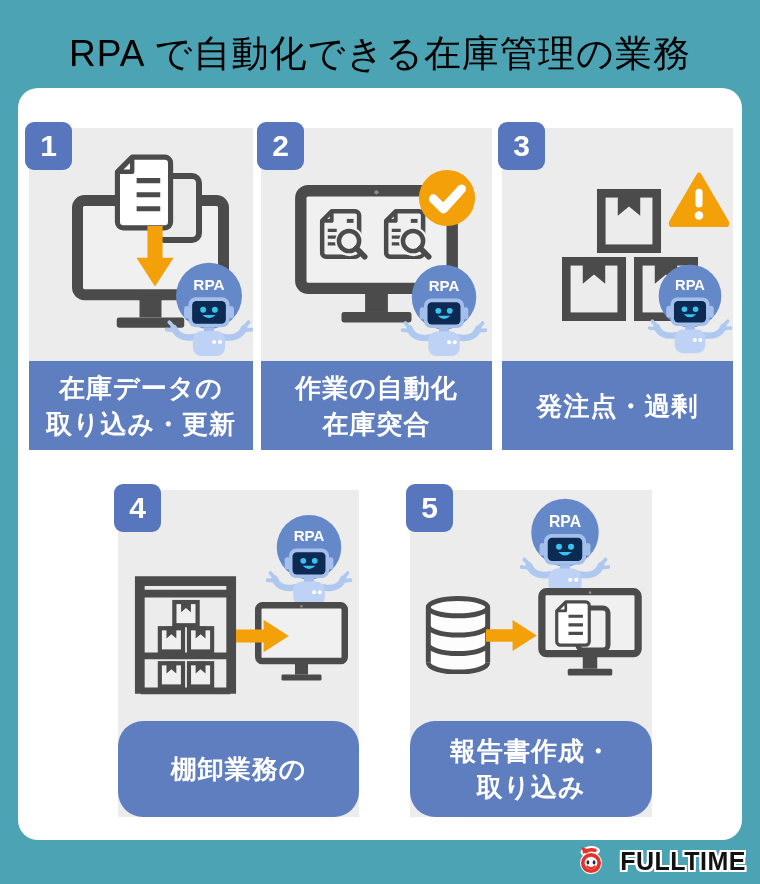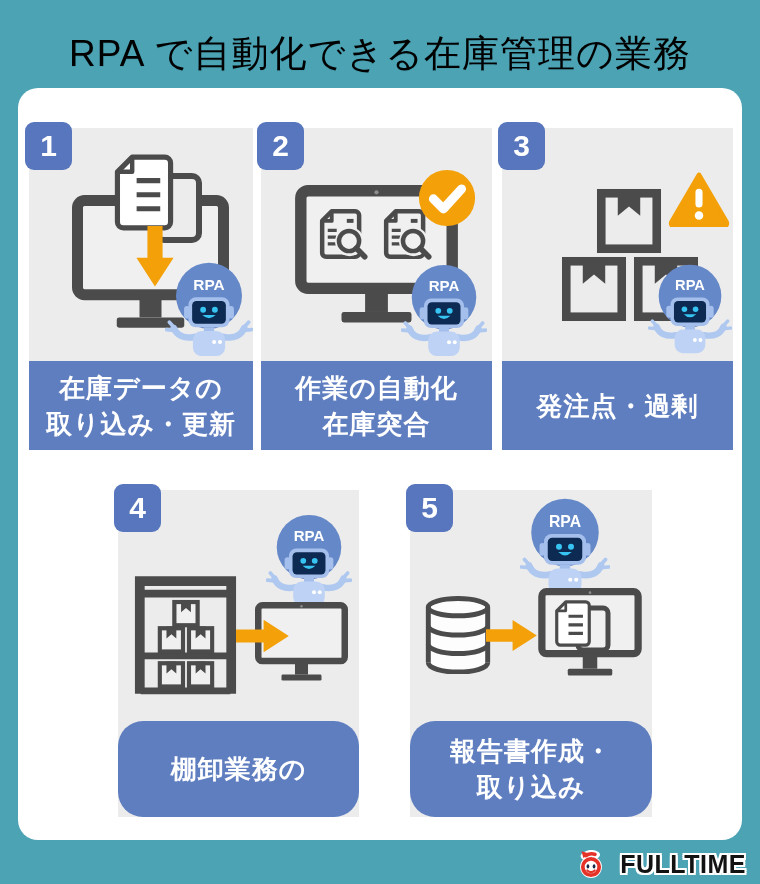--- a/index.html
+++ b/index.html
@@ -38,22 +38,22 @@
   .band {
     position:absolute; left:0; bottom:0; width:100%; height:89px;
     background:#5F7EC0; z-index:2;
     display:flex; flex-direction:column; align-items:center; justify-content:center;
     color:#FFFFFF; font-size:26px; font-weight:700; line-height:36px;
     letter-spacing:1px; text-align:center;
   }
   .c4 .band, .c5 .band { height:96px;border-radius:25px; }
 
   .brand {
-    position:absolute; right:14px; bottom:0; height:34px; z-index:4;
-    display:flex; align-items:flex-start; gap:14px;
+    position:absolute; right:14px; bottom:8px; height:34px; z-index:4;
+    display:flex; align-items:flex-end; gap:14px;
   }
   .brand-text {
     color:#121212; font-size:25px; font-weight:800; letter-spacing:0.5px;
     text-shadow:-2px -2px 0 #fff, 2px -2px 0 #fff, -2px 2px 0 #fff, 2px 2px 0 #fff,
                  0 -2px 0 #fff, 0 2px 0 #fff, -2px 0 0 #fff, 2px 0 0 #fff;
   }
   .defs-hidden { position:absolute; width:0; height:0; overflow:hidden; }
 </style>
 </head>
 <body>

